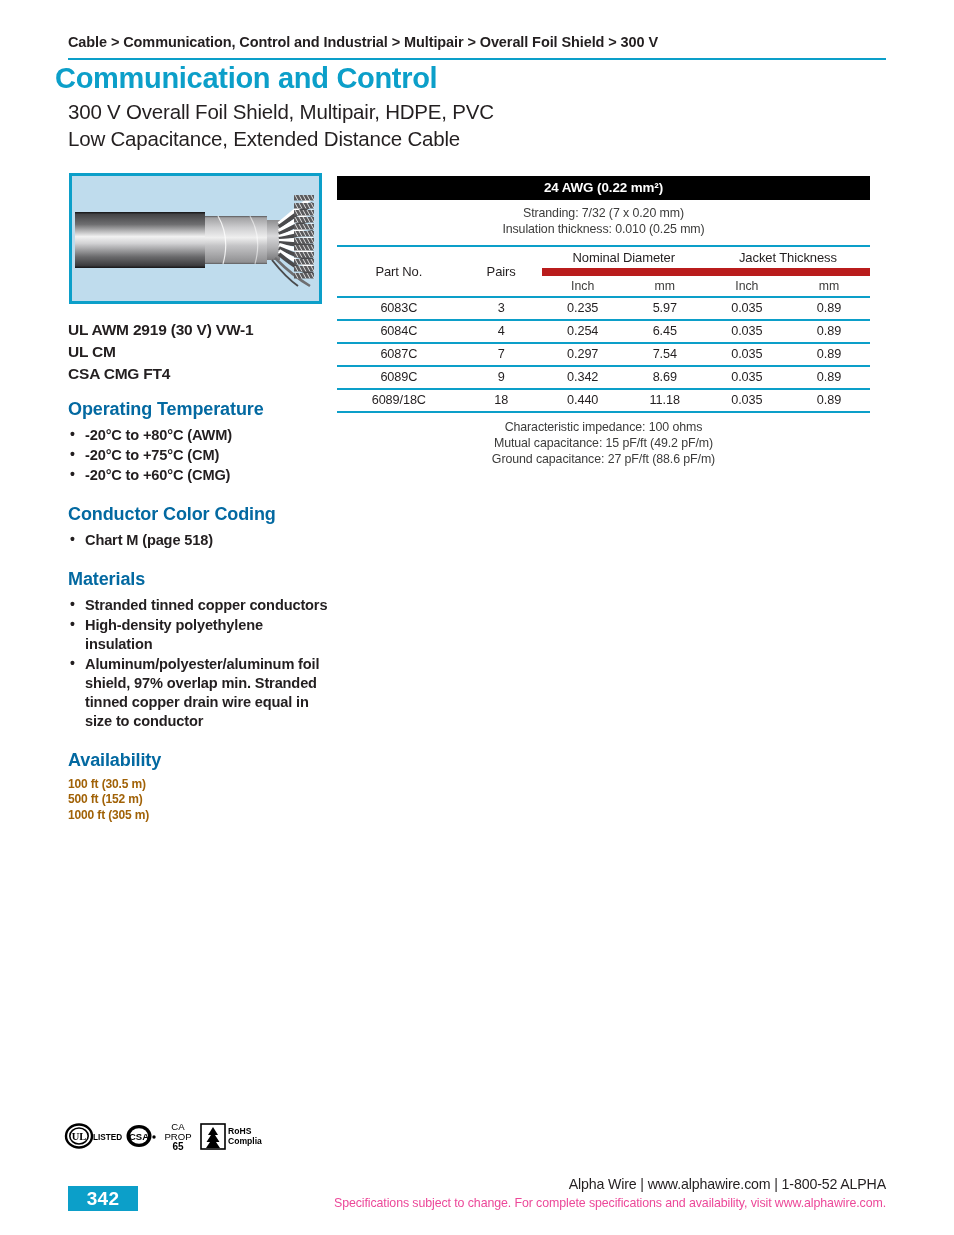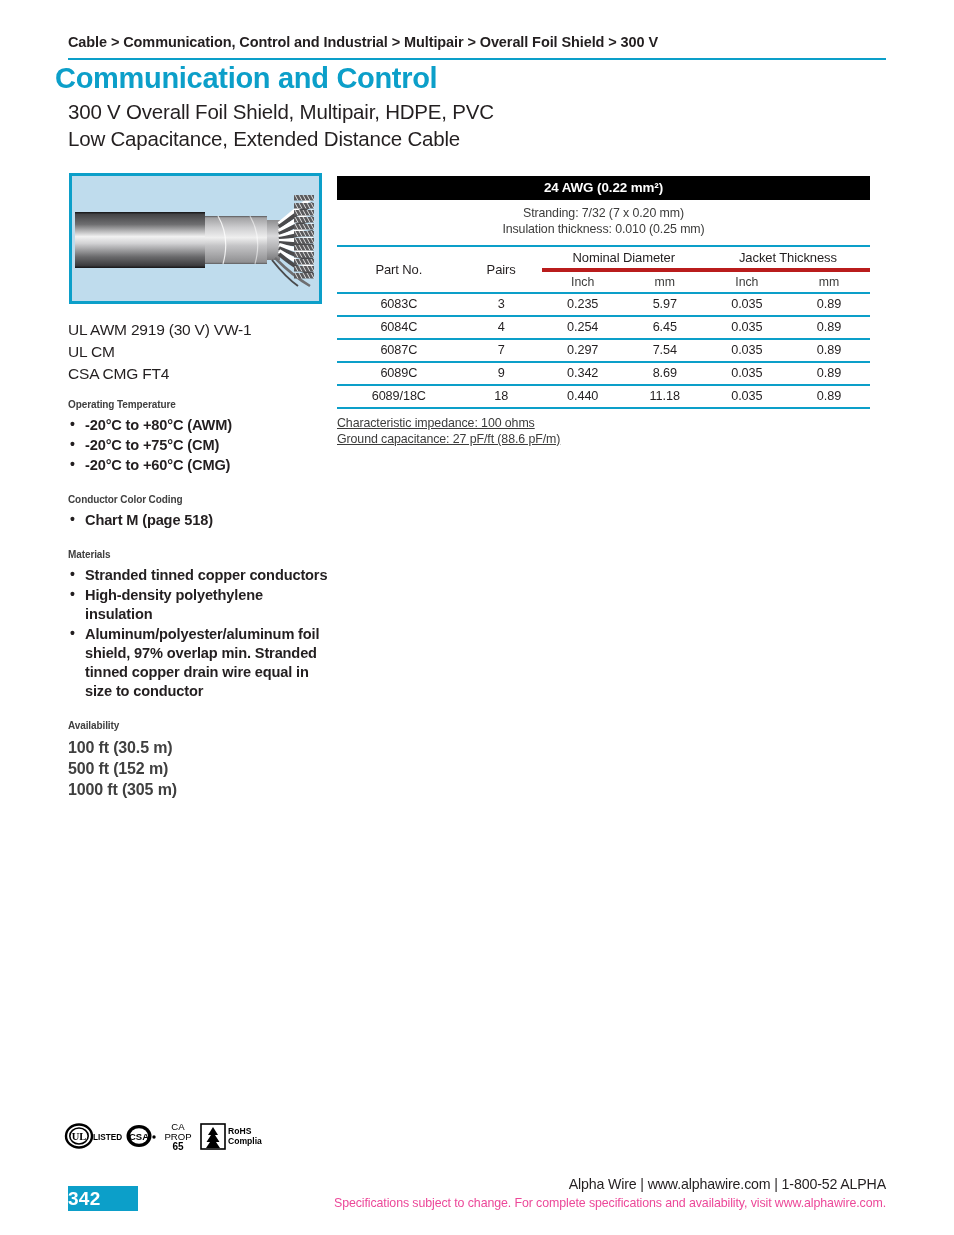--- a/index.html
+++ b/index.html
@@ -76,35 +76,35 @@
     overflow: hidden;
   }
   .cable-box svg { display:block; }
 
   
   .approvals {
     position: absolute;
     left: 68px;
     top: 319px;
     font-size: 15.5px;
-    font-weight: normal;
+    font-weight: bold;
     line-height: 1.41;
     color: #231f20;
     letter-spacing: -0.2px;
   }
   .spec-col {
     position: absolute;
     left: 68px;
     top: 399px;
     width: 262px;
   }
   .spec-head {
-    font-size: 10px;
-    font-weight: bold;
-    color: #404040;
+    font-size: 18px;
+    font-weight: bold;
+    color: #0369a1;
     margin: 0 0 6px 0;
     letter-spacing: -0.1px;
   }
   .spec-group { margin-bottom: 19px; }
   .spec-group:last-child { margin-bottom: 0; }
   ul.spec-list {
     list-style: none;
     margin: 0;
     padding: 0;
   }
@@ -119,24 +119,24 @@
     letter-spacing: -0.15px;
   }
   ul.spec-list li:before {
     content: "\2022";
     position: absolute;
     left: 2px;
     top: -1px;
     font-size: 14px;
   }
   .avail-line {
-    font-size: 16px;
+    font-size: 12px;
     font-weight: bold;
     line-height: 1.32;
-    color: #404040;
+    color: #a16207;
     letter-spacing: -0.15px;
   }
 
   
   .tablewrap {
     position: absolute;
     left: 337px;
     top: 176px;
     width: 533px;
   }
@@ -167,43 +167,43 @@
     padding: 0;
     text-align: center;
     font-weight: normal;
   }
   .grp-head {
     font-size: 13px;
     font-weight: bold;
     padding: 3px 0 3px 0 !important;
     letter-spacing: -0.1px;
   }
-  .grp-underline { border-bottom: 4px solid #b91c1c; }
+  .grp-underline { border-bottom: 8px solid #b91c1c; }
   .unit-head {
     font-size: 12.3px;
     color: #3c3c3b;
     padding: 3px 0 3px 0 !important;
   }
   .rowline td { border-top: 2px solid #0c9fc9; }
   .datarow td {
     padding: 3.5px 0 3.5px 0 !important;
     font-size: 12.7px;
     letter-spacing: -0.1px;
   }
   .partno { font-weight: bold; font-size: 12.8px; }
   .table-bottom {
     border-top: 2.5px solid #0c9fc9;
   }
   .post-note {
+    text-align: center;
     font-size: 12.4px;
     line-height: 1.28;
     color: #3c3c3b;
     padding-top: 7px;
     letter-spacing: -0.1px;
-    text-decoration: underline;
   }
   .col-part { width: 23.2%; }
   .col-pairs { width: 15.2%; }
   .col-q { width: 15.4%; }
 
   
   .certs {
     position: absolute;
     left: 62px;
     top: 1113px;
@@ -214,21 +214,21 @@
   .pagebadge {
     position: absolute;
     left: 68px;
     top: 1186px;
     width: 70px;
     height: 25px;
     background: #0c9fc9;
     color: #ffffff;
     font-size: 19px;
     font-weight: bold;
-    text-align: left;
+    text-align: center;
     line-height: 25px;
     letter-spacing: 0.3px;
   }
   .footer-line1 {
     position: absolute;
     right: 68px;
     top: 1176px;
     font-size: 14.2px;
     font-weight: normal;
     color: #231f20;
@@ -462,20 +462,21 @@
           <td>0.89</td>
         </tr>
         <tr>
           <td colspan="6" class="table-bottom"></td>
         </tr>
       </tbody>
     </table>
 
     <div class="post-note">
       <div>Characteristic impedance: 100 ohms</div>
+      <div>Mutual capacitance: 15 pF/ft (49.2 pF/m)</div>
       <div>Ground capacitance: 27 pF/ft (88.6 pF/m)</div>
     </div>
   </div>
 
   <div class="certs">
     <svg width="200" height="46" viewBox="0 0 200 46">
 
       <g>
         <ellipse cx="17" cy="23" rx="13" ry="11.5" fill="none" stroke="#000" stroke-width="2.4"></ellipse>
         <ellipse cx="17" cy="23" rx="9.2" ry="8" fill="none" stroke="#000" stroke-width="1.6"></ellipse>

